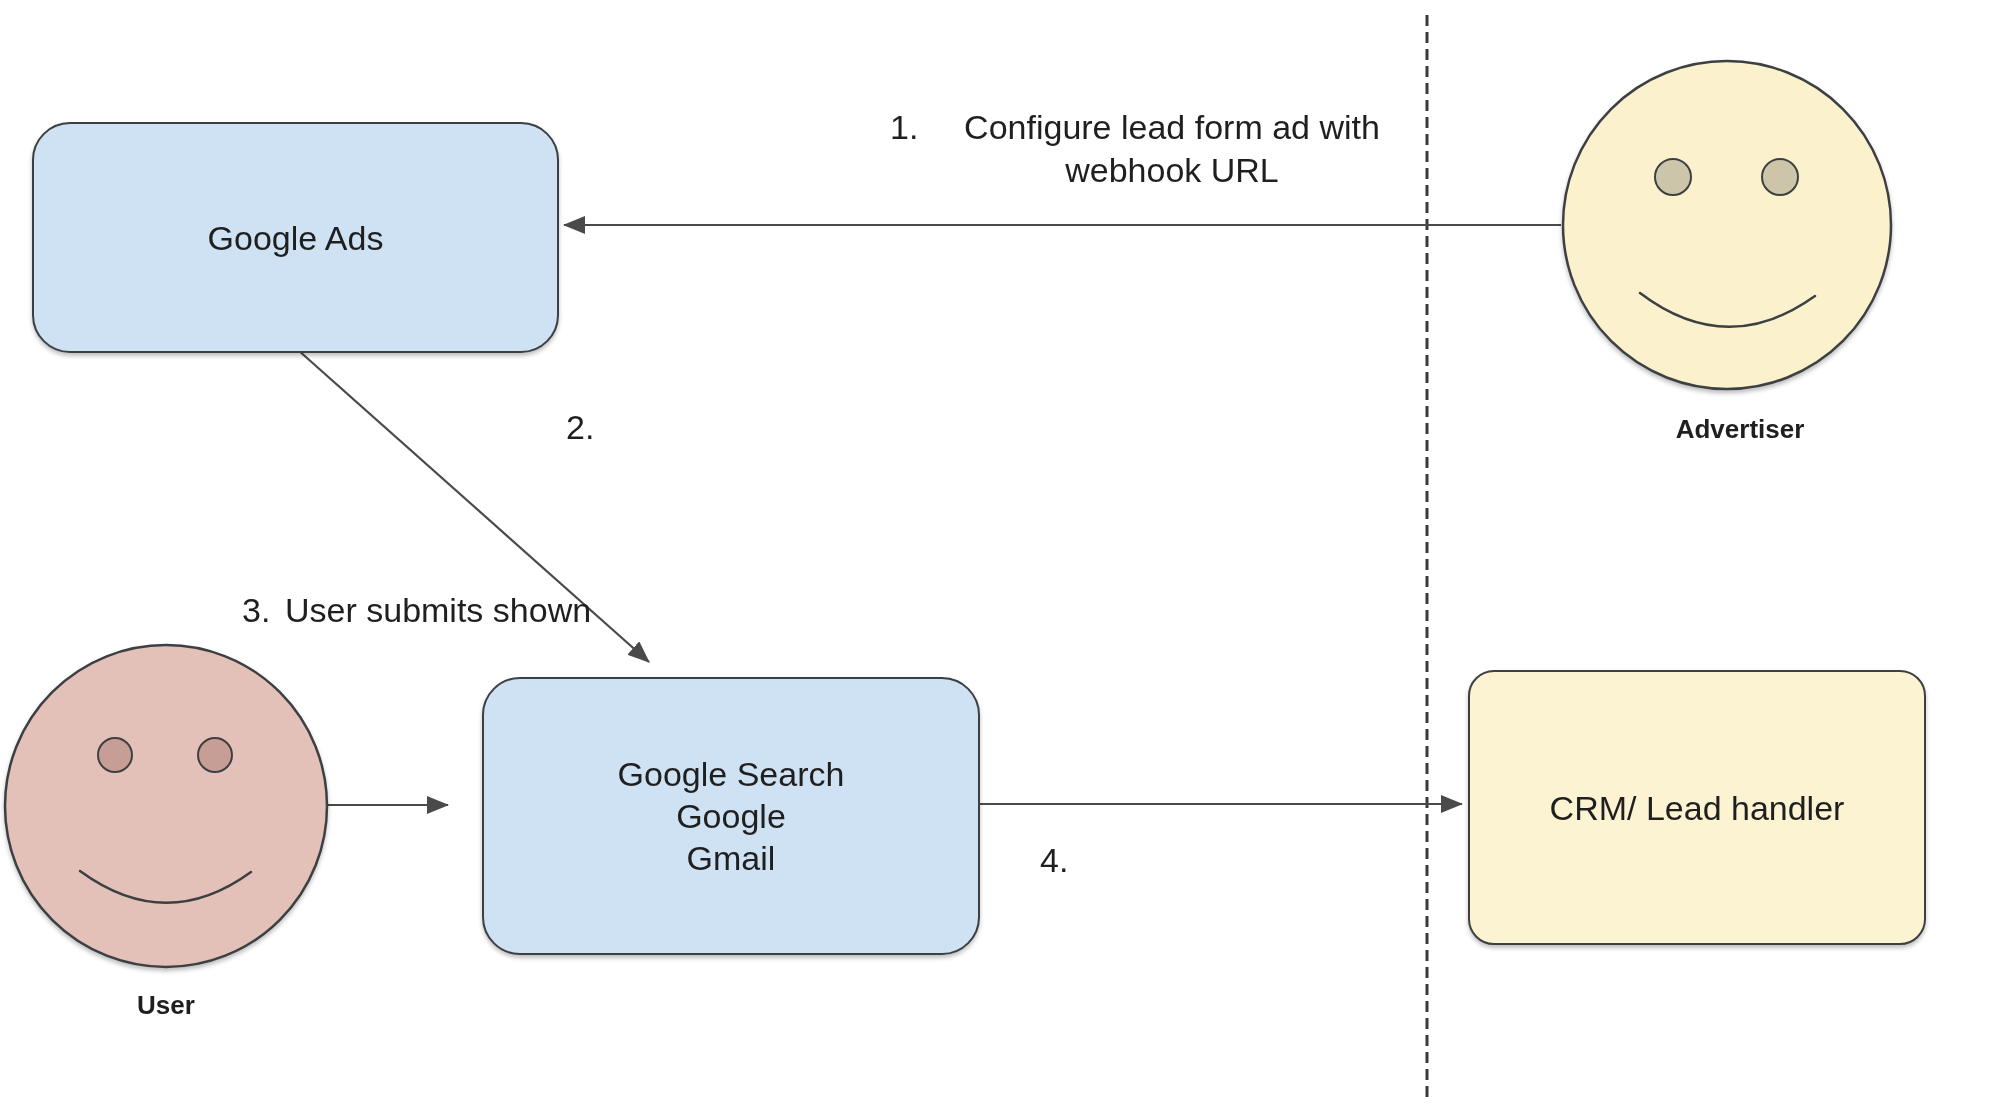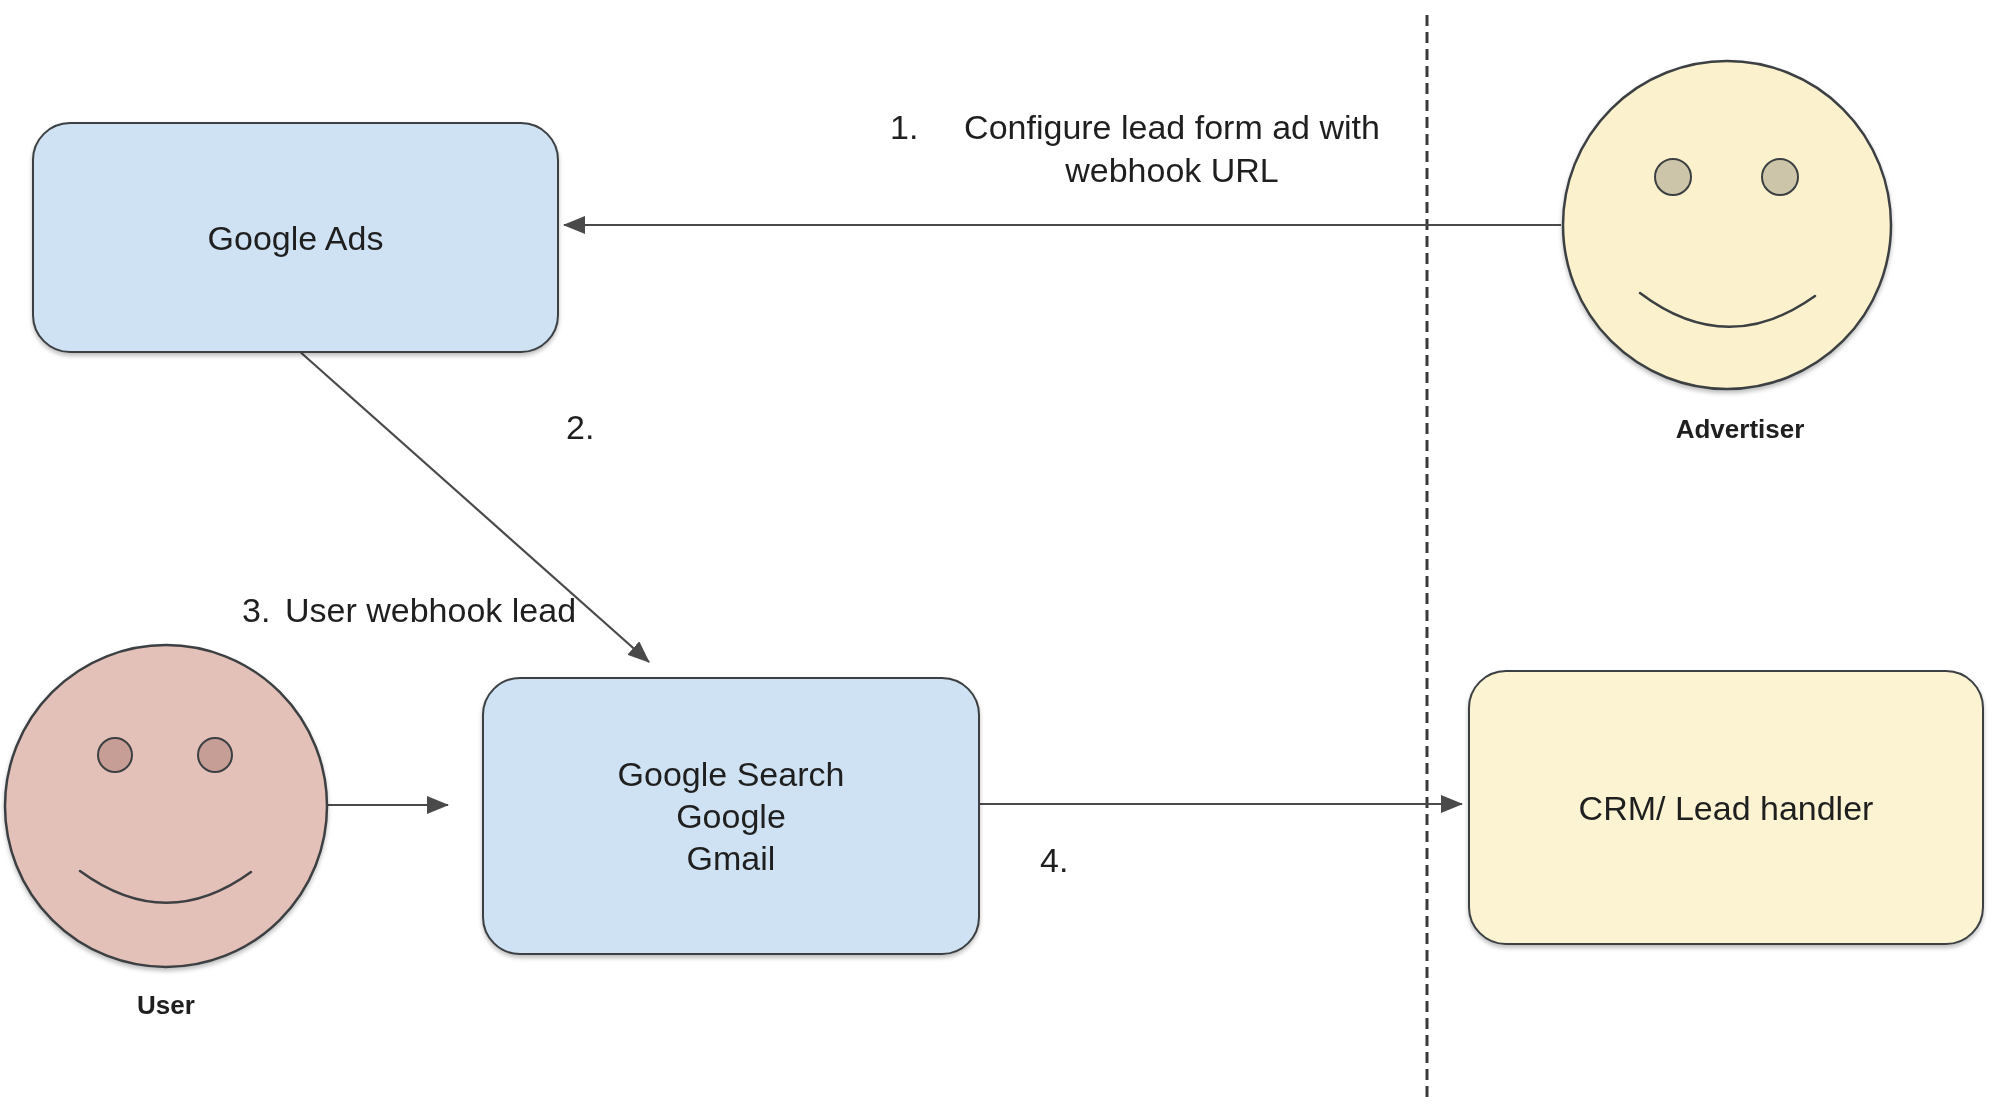--- a/index.html
+++ b/index.html
@@ -33,21 +33,21 @@
     text-align: center;
     font-size: 34px;
     line-height: 42px;
     box-shadow: 0 3px 4px rgba(0,0,0,0.25);
     box-sizing: border-box;
   }
   .box.blue   { background: #cfe2f3; margin-top: 12px; }
   .box.yellow { background: #fcf3d2; }
   #box-google-ads { left: 32px;   top: 110px; width: 527px; height: 231px; }
   #box-surfaces   { left: 482px;  top: 665px; width: 498px; height: 278px; }
-  #box-crm        { left: 1468px; top: 670px; width: 516px; height: 275px; }
+  #box-crm        { left: 1468px; top: 670px; width: 458px; height: 275px; border-radius: 26px; }
 
   
   .step {
     position: absolute;
     display: flex;
     font-size: 34px;
     line-height: 43px;
     white-space: normal;
   }
   .step .num { width: 47px; flex: 0 0 auto; }
@@ -136,21 +136,21 @@
     <span class="num">1.</span>
     <span class="txt">Configure lead form ad with webhook URL</span>
   </div>
 
   <div class="step" id="step2">
     <span class="num">2.</span>
   </div>
 
   <div class="step" id="step3">
     <span class="num">3.</span>
-    <span class="txt">User webhook lead</span>
+    <span class="txt">User submits shown</span>
   </div>
 
   <div class="step" id="step4">
     <span class="num">4.</span>
   </div>
 
   <div class="actor-label" id="label-user">User</div>
   <div class="actor-label" id="label-advertiser">Advertiser</div>
 
 </div>

